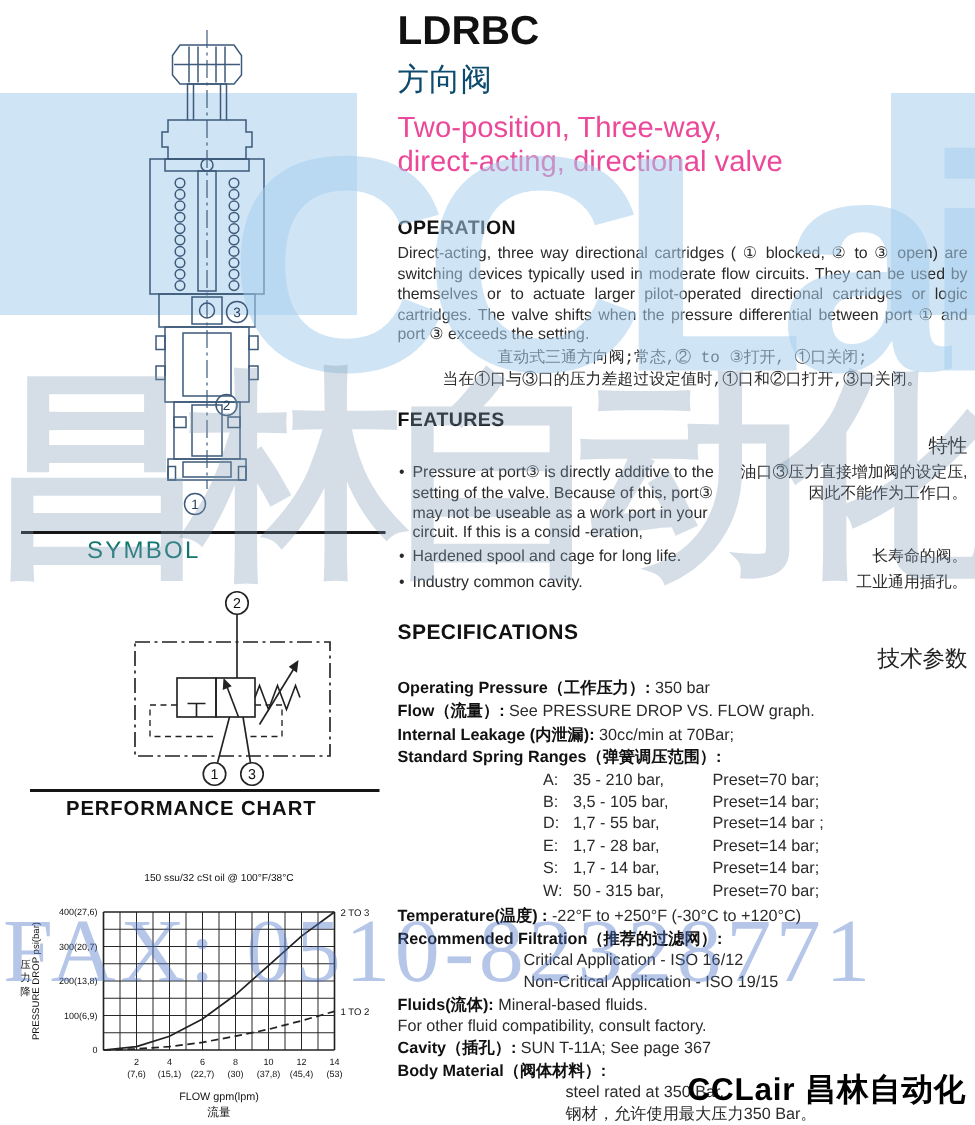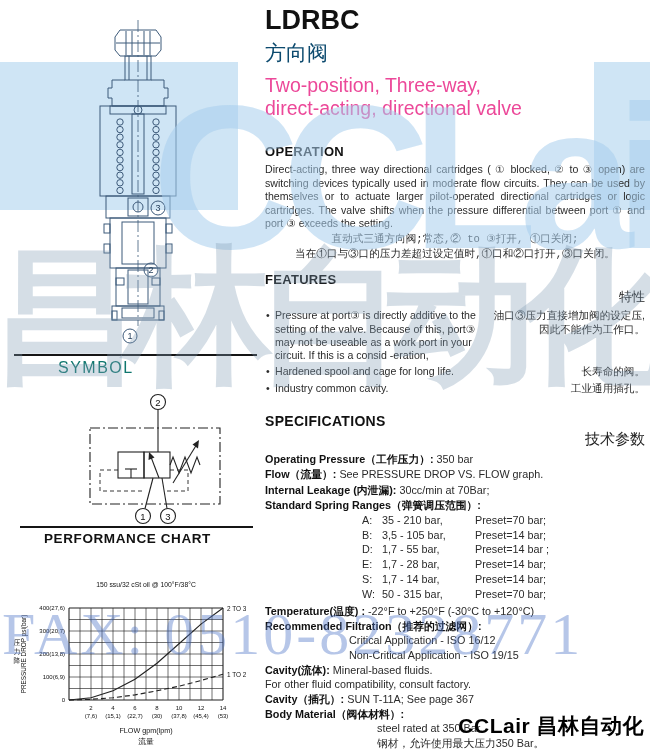--- a/index.html
+++ b/index.html
@@ -311,21 +311,21 @@
     <div class="spec-line mt2">
       <span class="b">Temperature(温度) :</span>
       <span>-22°F to +250°F (-30°C to +120°C)</span>
     </div>
     <div class="spec-line">
       <span class="b">Recommended Filtration（推荐的过滤网）:</span>
     </div>
     <div class="center-val">Critical Application - ISO 16/12</div>
     <div class="center-val">Non-Critical Application - ISO 19/15</div>
     <div class="spec-line">
-      <span class="b">Cavity(流体):</span>
+      <span class="b">Fluids(流体):</span>
       <span>Mineral-based fluids.</span>
     </div>
     <div class="spec-line">For other fluid compatibility, consult factory.</div>
     <div class="spec-line">
       <span class="b">Cavity（插孔）:</span>
       <span>SUN T-11A; See page 367</span>
     </div>
     <div class="spec-line">
       <span class="b">Body Material（阀体材料）:</span>
     </div>

